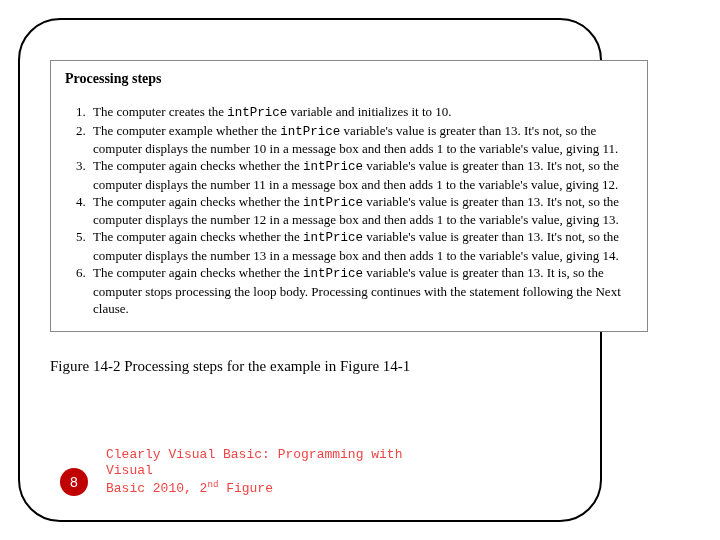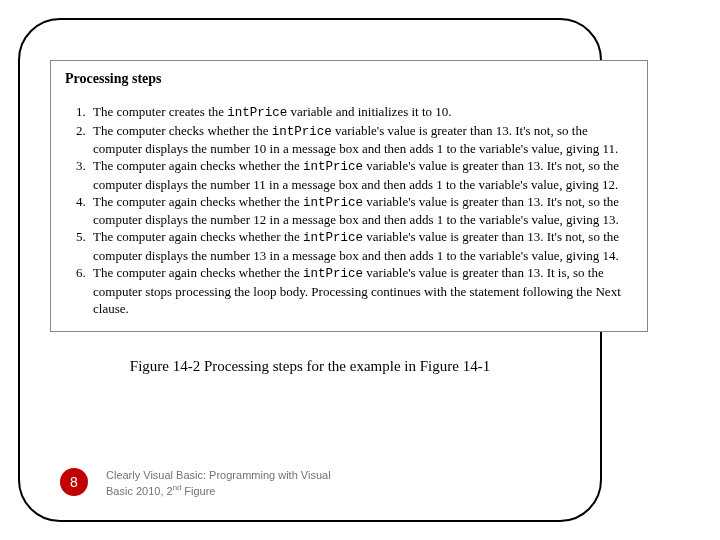--- a/index.html
+++ b/index.html
@@ -36,21 +36,21 @@
     line-height: 1.32;
     padding-left: 24px;
     margin-top: 16px;
   }
   ol.steps li {
     padding-left: 4px;
     margin-bottom: 0px;
   }
   .code { font-family: "Courier New", Courier, monospace; font-size: 12.5px; }
   .caption {
-    text-align: center;
+    text-align: left;
     font-size: 15px;
     margin-top: 26px;
     font-family: "Times New Roman", Times, serif;
   }
   .footer {
     position: absolute;
     left: 0; right: 0; bottom: 24px;
     height: 36px;
   }
   .page-badge {
@@ -61,41 +61,41 @@
     background: #c00000;
     color: #fff;
     font-family: Arial, Helvetica, sans-serif;
     font-size: 14px;
     display: flex; align-items: center; justify-content: center;
   }
   .book-ref {
     position: absolute;
     left: 86px; bottom: -2px;
     width: 320px;
-    font-family: Liberation Sans, sans-serif;
-    font-size: 11px;
+    font-family: Liberation Mono, monospace;
+    font-size: 13px;
     line-height: 1.25;
-    color: #737373;
+    color: #ef4444;
   }
   sup { font-size: 0.7em; }
 </style>
 </head>
 <body>
 
 <div class="slide">
   <div class="frame">
 
     <div class="figure-box">
       <div class="fig-title">Processing steps</div>
       <ol class="steps">
         <li>
           <span>The computer creates the </span><span class="code">intPrice</span><span> variable and initializes it to 10.</span>
         </li>
         <li>
-          <span>The computer checks whether the </span><span class="code">intPrice</span><span> variable's value is greater than 13. It's not, so the computer displays the number 10 in a message box and then adds 1 to the variable's value, giving 11.</span>
+          <span>The computer example whether the </span><span class="code">intPrice</span><span> variable's value is greater than 13. It's not, so the computer displays the number 10 in a message box and then adds 1 to the variable's value, giving 11.</span>
         </li>
         <li>
           <span>The computer again checks whether the </span><span class="code">intPrice</span><span> variable's value is greater than 13. It's not, so the computer displays the number 11 in a message box and then adds 1 to the variable's value, giving 12.</span>
         </li>
         <li>
           <span>The computer again checks whether the </span><span class="code">intPrice</span><span> variable's value is greater than 13. It's not, so the computer displays the number 12 in a message box and then adds 1 to the variable's value, giving 13.</span>
         </li>
         <li>
           <span>The computer again checks whether the </span><span class="code">intPrice</span><span> variable's value is greater than 13. It's not, so the computer displays the number 13 in a message box and then adds 1 to the variable's value, giving 14.</span>
         </li>

